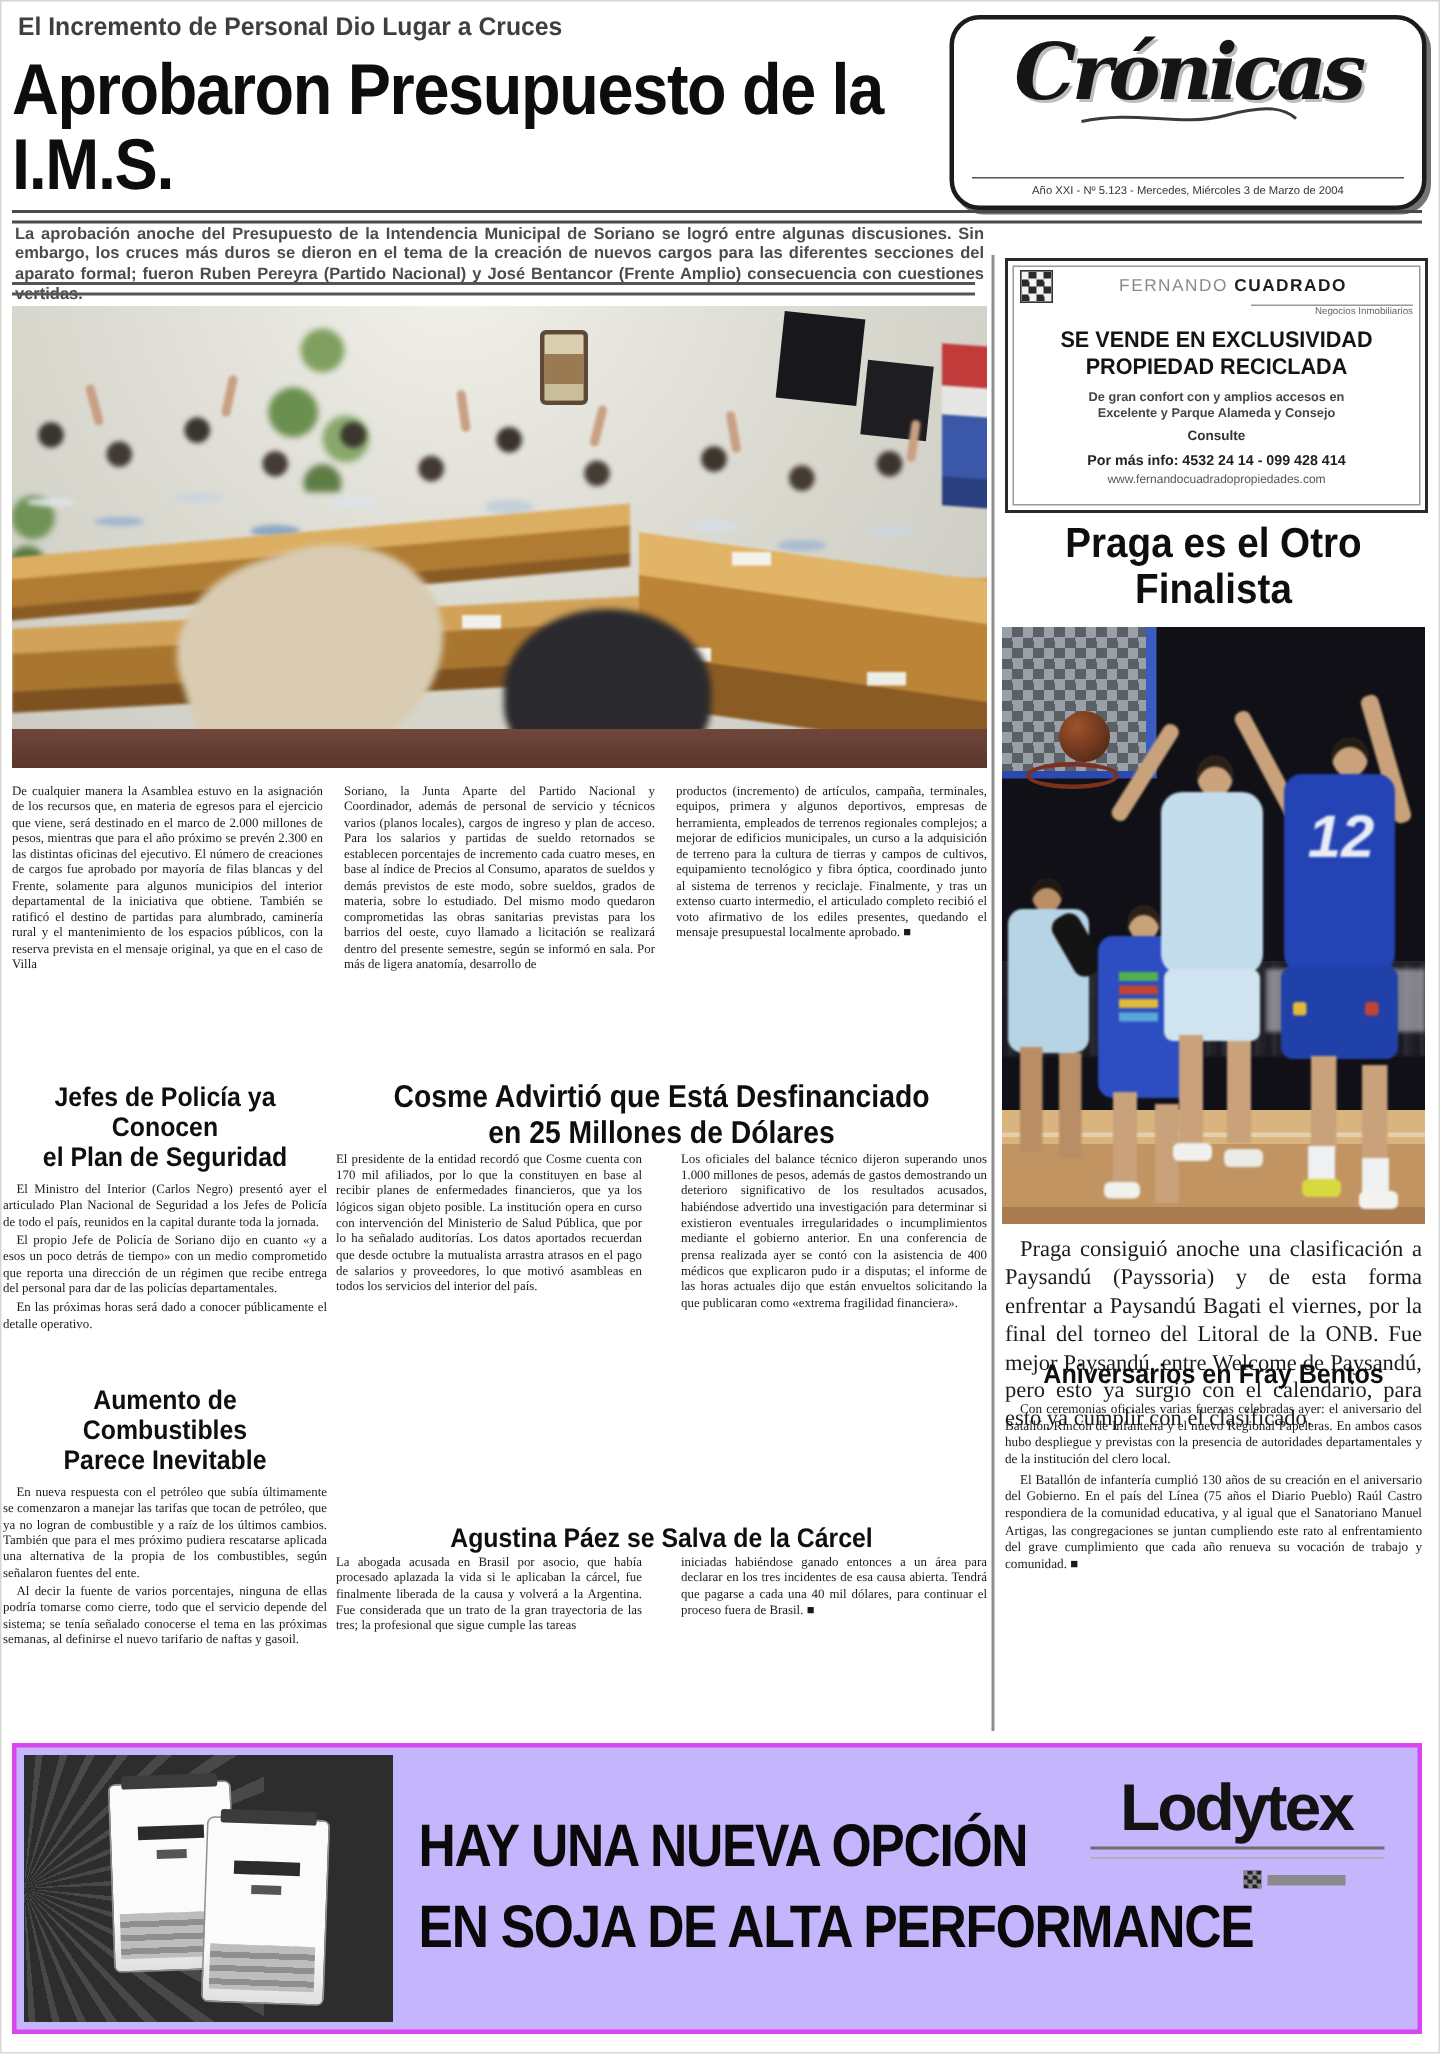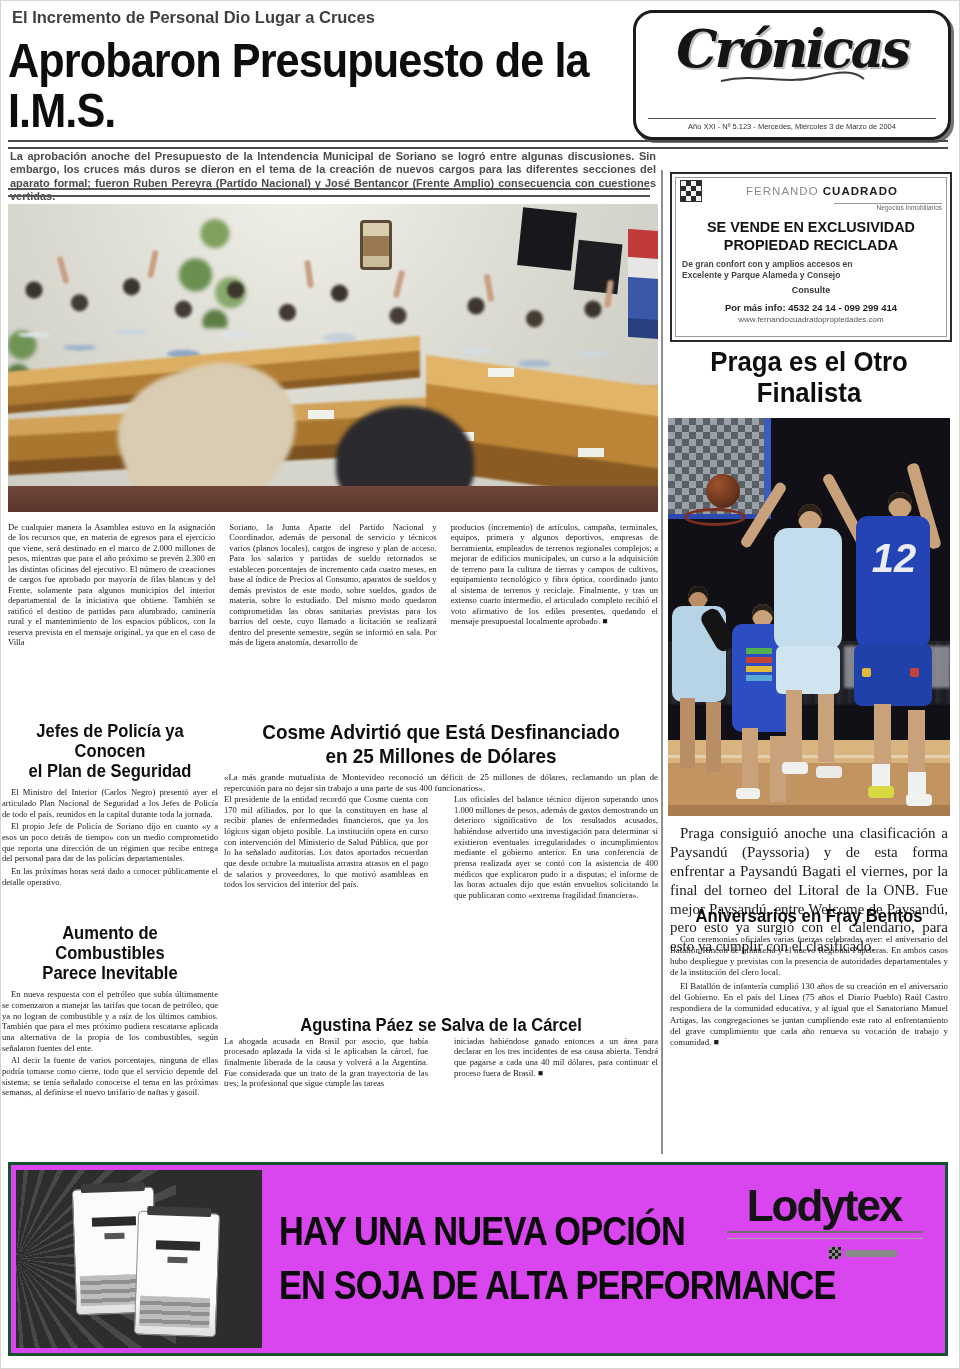--- a/index.html
+++ b/index.html
@@ -116,21 +116,21 @@
   .ad-brand-row{display:flex;align-items:center;margin:6px 8px 0;}
   .fc-logo{width:20px;height:20px;border:1px solid #333;flex:0 0 auto;
      background:repeating-conic-gradient(#2a2a2a 0 25%, #f2f2f2 0 50%) 0 0/10px 10px;}
   .fc-name{flex:1;text-align:center;font-family:"Liberation Sans",sans-serif;font-size:11.5px;letter-spacing:1px;}
   .fc-first{color:#8a8a8a;} .fc-last{color:#1d1d1d;font-weight:bold;}
   .fc-sub{width:108px;margin:1px 8px 0 auto;border-top:1px solid #999;text-align:right;
      font-family:"Liberation Sans",sans-serif;font-size:6.5px;color:#666;}
   .ad-h{margin-top:7px;text-align:center;font-family:"Liberation Sans",sans-serif;font-weight:bold;
      font-size:15px;line-height:1.15;color:#141414;transform:scaleX(.96);}
   .ad-h2{margin-top:1px;}
-  .ad-desc{margin:5px 10px 0;text-align:left;font-family:"Liberation Sans",sans-serif;font-weight:bold;
+  .ad-desc{margin:5px 10px 0;text-align:center;font-family:"Liberation Sans",sans-serif;font-weight:bold;
      font-size:8.5px;line-height:1.3;color:#454545;}
   .ad-cta{margin-top:4px;text-align:center;font-family:"Liberation Sans",sans-serif;font-weight:bold;
      font-size:9px;color:#333;}
   .ad-contact{margin-top:7px;text-align:center;font-family:"Liberation Sans",sans-serif;font-weight:bold;
      font-size:9.5px;color:#1f1f1f;}
   .ad-web{margin-top:2px;text-align:center;font-family:"Liberation Sans",sans-serif;font-size:8px;color:#555;}
 
   .praga-title{left:670px;top:346px;width:278px;text-align:center;font-family:"Liberation Sans",sans-serif;
      font-weight:bold;font-size:28px;line-height:1.12;color:#0e0e0e;transform:scaleX(.92);transform-origin:center top;}
 
@@ -192,21 +192,21 @@
   .l2-shoe{left:12px;top:184px;width:24px;height:11px;background:#f0f0ec;border-radius:4px;}
 
   .praga-body{left:670px;top:824px;width:278px;font-size:15px;line-height:1.26;text-align:justify;color:#1b1b1b;}
   .praga-body p{margin:0;text-indent:10px;}
   .fb-title{left:670px;top:906px;width:278px;text-align:center;font-family:"Liberation Sans",sans-serif;
      font-weight:bold;font-size:18px;color:#0f0f0f;transform:scaleX(.93);transform-origin:center top;}
   .fb-body{left:670px;top:934px;width:278px;font-size:8.8px;line-height:1.26;text-align:justify;color:#1b1b1b;}
   .fb-body p{margin:0 0 3px;text-indent:10px;}
 
   
-  .bottom-ad{left:8px;top:1162px;width:940px;height:194px;border:3px solid #14532d;background:#d946ef;box-sizing:border-box;}
+  .bottom-ad{left:8px;top:1162px;width:940px;height:194px;border:3px solid #d946ef;background:#c4b5fd;box-sizing:border-box;}
   .soy-img{position:absolute;left:5px;top:5px;width:246px;height:178px;background:#2d2d2d;overflow:hidden;}
   .soy-rays{position:absolute;left:0;top:0;width:65%;height:100%;
      background:repeating-conic-gradient(from -55deg at 0% 50%, rgba(255,255,255,.13) 0 3deg, transparent 3deg 10deg);}
   .bag{position:absolute;background:linear-gradient(180deg,#fbfbfb 0 70%,#e0e0e0);border:1px solid #8f8f8f;border-radius:5px;}
   .bag1{left:58px;top:18px;width:80px;height:124px;transform:rotate(-2deg);}
   .bag2{left:120px;top:42px;width:80px;height:122px;transform:rotate(2deg);z-index:2;}
   .bag .cap{position:absolute;left:8px;top:-6px;width:64px;height:9px;background:#3c3c3c;border-radius:2px;}
   .bag .lbl{position:absolute;left:18px;top:28px;width:44px;height:9px;background:#2b2b2b;}
   .bag .lbl2{position:absolute;left:30px;top:44px;width:20px;height:6px;background:#555;}
   .bag .band{position:absolute;left:4px;bottom:8px;width:70px;height:30px;
@@ -292,21 +292,20 @@
       <p>En nueva respuesta con el petróleo que subía últimamente se comenzaron a manejar las tarifas que tocan de petróleo, que ya no logran de combustible y a raíz de los últimos cambios. También que para el mes próximo pudiera rescatarse aplicada una alternativa de la propia de los combustibles, según señalaron fuentes del ente.</p>
       <p>Al decir la fuente de varios porcentajes, ninguna de ellas podría tomarse como cierre, todo que el servicio depende del sistema; se tenía señalado conocerse el tema en las próximas semanas, al definirse el nuevo tarifario de naftas y gasoil.</p>
     </div>
   </div>
 
   <div class="abs art-cosme">
     <div class="art-title-md">
       <div>Cosme Advirtió que Está Desfinanciado</div>
       <div>en 25 Millones de Dólares</div>
     </div>
-    <div class="cosme-deck">«La más grande mutualista de Montevideo reconoció un déficit de 25 millones de dólares, reclamando un plan de repercusión para no dejar sin trabajo a una parte de sus 400 funcionarios».</div>
     <div class="two-cols">
       <div class="bodytxt">El presidente de la entidad recordó que Cosme cuenta con 170 mil afiliados, por lo que la constituyen en base al recibir planes de enfermedades financieros, que ya los lógicos sigan objeto posible. La institución opera en curso con intervención del Ministerio de Salud Pública, que por lo ha señalado auditorías. Los datos aportados recuerdan que desde octubre la mutualista arrastra atrasos en el pago de salarios y proveedores, lo que motivó asambleas en todos los servicios del interior del país.</div>
       <div class="bodytxt">Los oficiales del balance técnico dijeron superando unos 1.000 millones de pesos, además de gastos demostrando un deterioro significativo de los resultados acusados, habiéndose advertido una investigación para determinar si existieron eventuales irregularidades o incumplimientos mediante el gobierno anterior. En una conferencia de prensa realizada ayer se contó con la asistencia de 400 médicos que explicaron pudo ir a disputas; el informe de las horas actuales dijo que están envueltos solicitando la que publicaran como «extrema fragilidad financiera».</div>
     </div>
   </div>
 
   <div class="abs art-paez">
     <div class="art-title-sm">Agustina Páez se Salva de la Cárcel</div>
     <div class="two-cols">
       <div class="bodytxt">La abogada acusada en Brasil por asocio, que había procesado aplazada la vida si le aplicaban la cárcel, fue finalmente liberada de la causa y volverá a la Argentina. Fue considerada que un trato de la gran trayectoria de las tres; la profesional que sigue cumple las tareas</div>
@@ -326,21 +325,21 @@
       </div>
     </div>
     <div class="fc-sub">Negocios Inmobiliarios</div>
     <div class="ad-h">SE VENDE EN EXCLUSIVIDAD</div>
     <div class="ad-h ad-h2">PROPIEDAD RECICLADA</div>
     <div class="ad-desc">
       <div>De gran confort con y amplios accesos en</div>
       <div>Excelente y Parque Alameda y Consejo</div>
     </div>
     <div class="ad-cta">Consulte</div>
-    <div class="ad-contact">Por más info: 4532 24 14 - 099 299 414</div>
+    <div class="ad-contact">Por más info: 4532 24 14 - 099 428 414</div>
     <div class="ad-web">www.fernandocuadradopropiedades.com</div>
   </div>
 
   <div class="abs praga-title">
     <div>Praga es el Otro</div>
     <div>Finalista</div>
   </div>
 
   <div class="abs bball">
     <div class="abs bb-board"></div>

